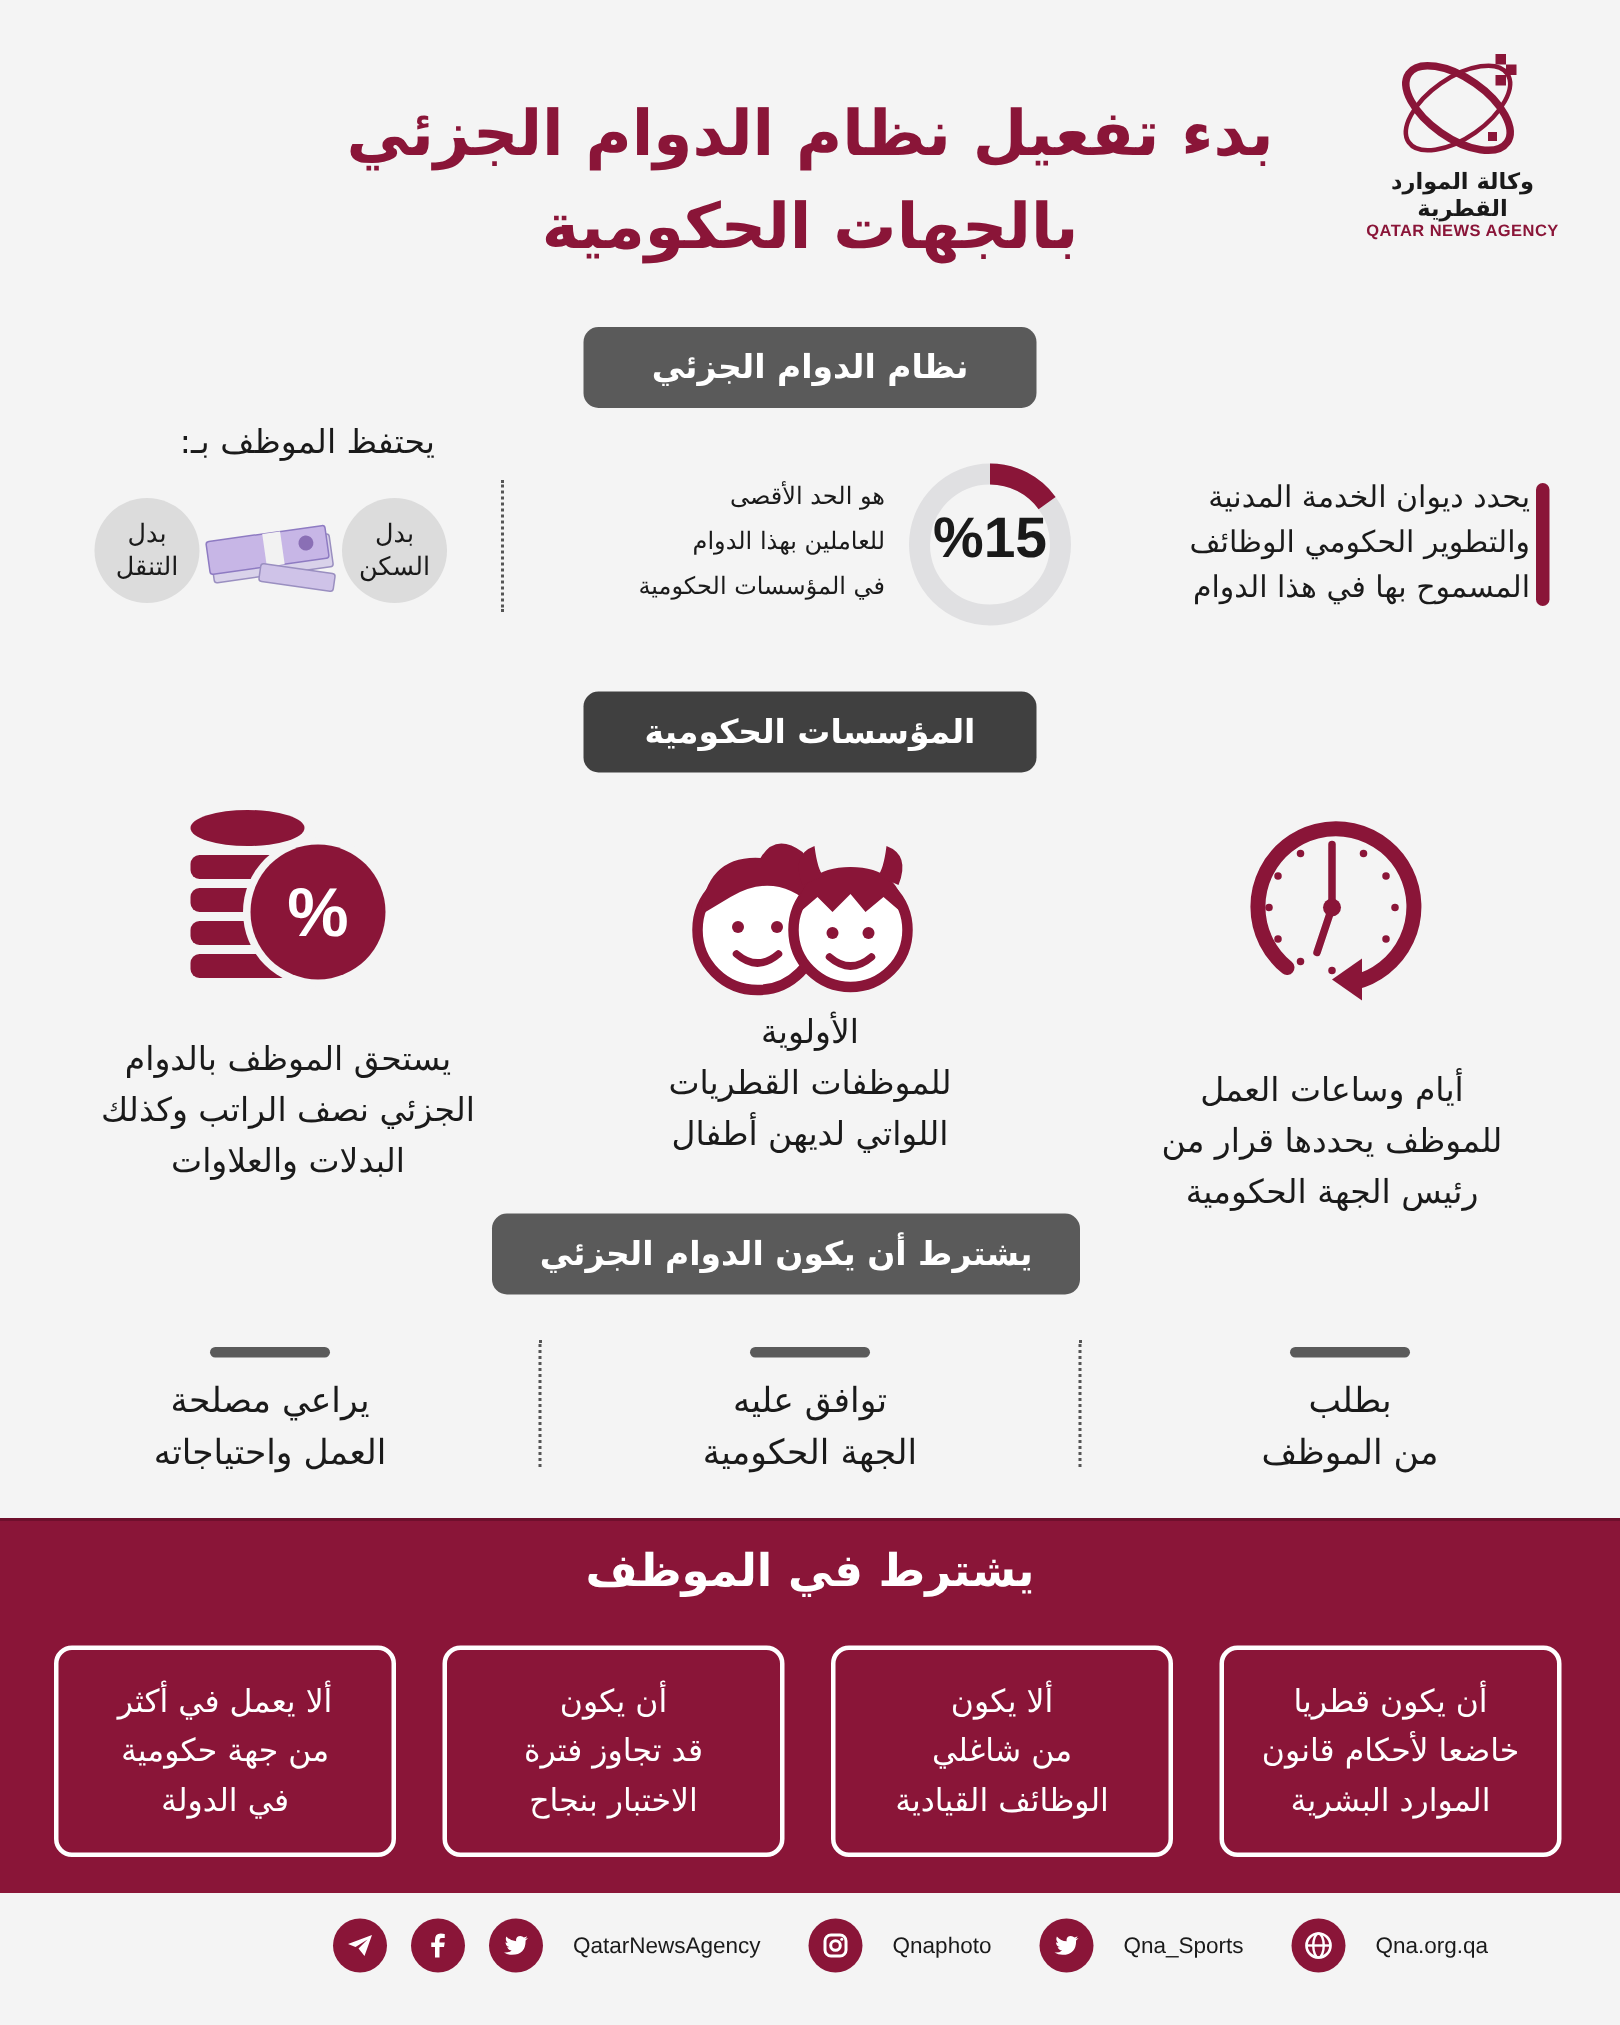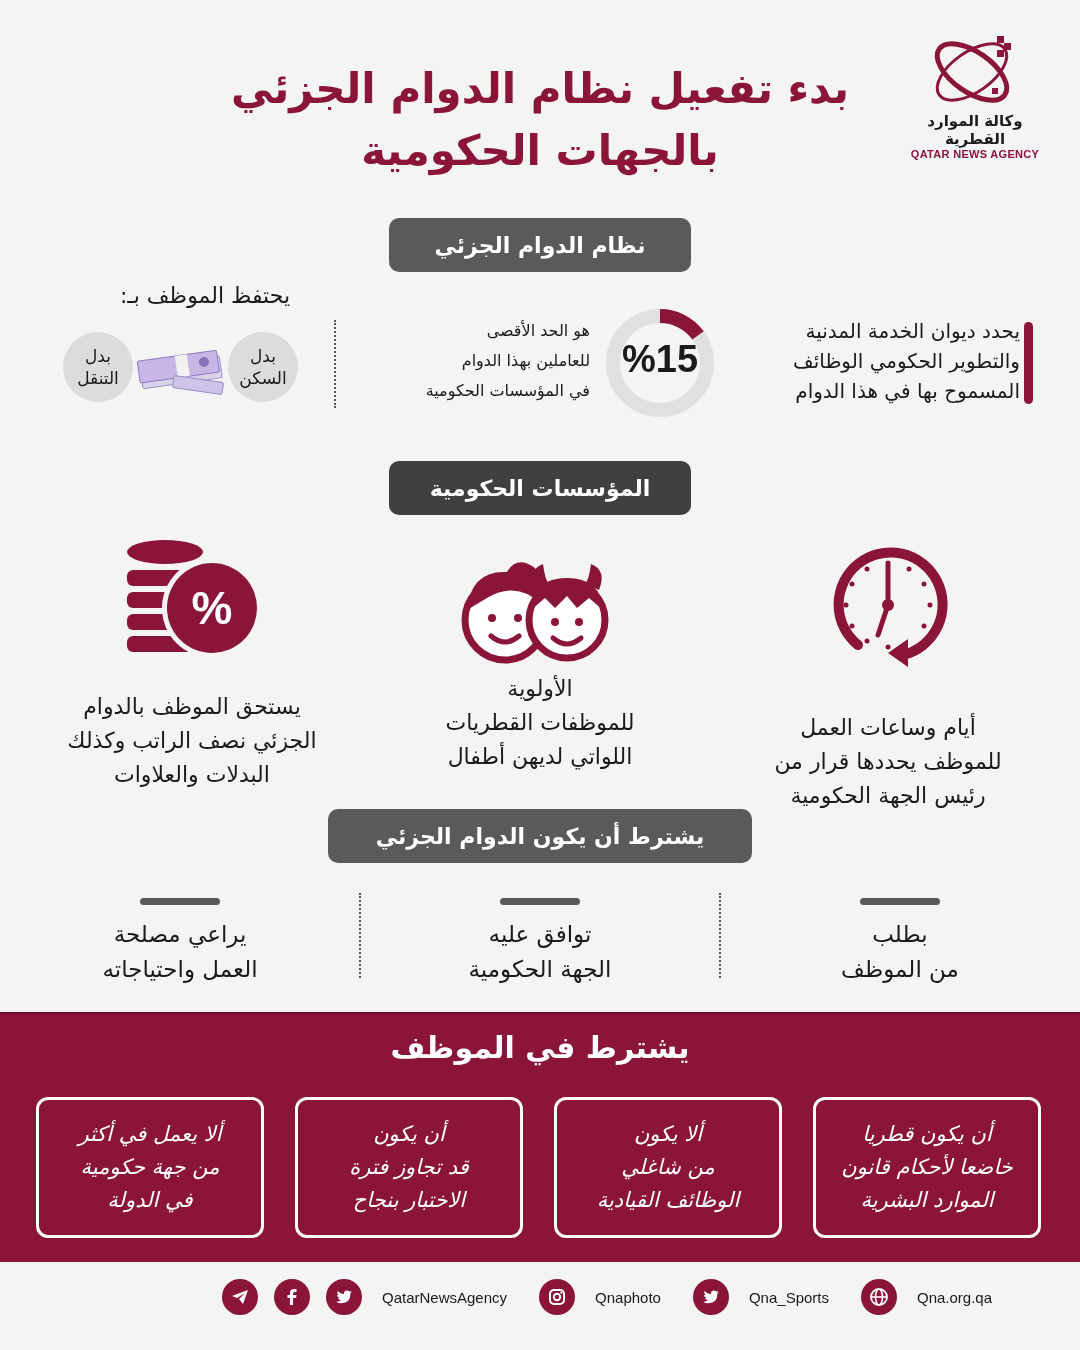--- a/index.html
+++ b/index.html
@@ -36,21 +36,21 @@
   .feature { width: 300px; text-align: center; font-size: 22px; line-height: 34px; }
   .feature-icon { width: 140px; height: 140px; }
 
   
   .dash { width: 80px; height: 7px; border-radius: 4px; background: #5a5a5a; }
   .cond { width: 280px; text-align: center; font-size: 23px; line-height: 35px; }
 
   
   .band { left: 0; top: 1012px; width: 1080px; height: 250px; background: #8a1538; border-top: 2px solid #6e0f2c; }
   .band-title { left: 0; top: 1030px; width: 1080px; text-align: center; color: #fff; font-size: 30px; font-weight: bold; }
-  .box { top: 1097px; width: 228px; height: 141px; border: 3px solid #fff; border-radius: 12px; color: #fff; display: flex; align-items: center; justify-content: center; text-align: center; font-size: 21px; line-height: 33px; font-style: italic; }
+  .box { top: 1097px; width: 228px; height: 141px; border: 3px solid #fff; border-radius: 12px; color: #fff; display: flex; align-items: center; justify-content: center; text-align: center; font-size: 21px; line-height: 33px; }
 
   
   .footer { left: 222px; top: 1278px; height: 38px; display: flex; align-items: center; gap: 16px; }
   .soc { width: 36px; height: 36px; border-radius: 50%; background: #8a1538; display: flex; align-items: center; justify-content: center; }
   .handle { font-family: "Liberation Sans", sans-serif; font-size: 15px; color: #1a1a1a; margin: 0 16px 0 4px; }
 </style>
 </head>
 <body>
 
 <div class="abs logo">
@@ -171,21 +171,21 @@
   <div>الأولوية</div>
   <div>للموظفات القطريات</div>
   <div>اللواتي لديهن أطفال</div>
 </div>
 <div class="abs feature rtl" style="left:42px; top:672px;margin-top:18px;">
   <div>يستحق الموظف بالدوام</div>
   <div>الجزئي نصف الراتب وكذلك</div>
   <div>البدلات والعلاوات</div>
 </div>
 
-<div class="abs pill gray rtl" style="left:328px; top:809px; width:424px;">يشترط أن يكون الدوام الجزئي</div>
+<div class="abs pill gray rtl" style="left:328px; top:809px; width:392px;">يشترط أن يكون الدوام الجزئي</div>
 
 <div class="abs dash" style="left:860px; top:898px;"></div>
 <div class="abs dash" style="left:500px; top:898px;"></div>
 <div class="abs dash" style="left:140px; top:898px;"></div>
 <div class="abs vdots" style="left:719px; top:893px; height:85px;"></div>
 <div class="abs vdots" style="left:359px; top:893px; height:85px;"></div>
 
 <div class="abs cond rtl" style="left:760px; top:917px;">
   <div>بطلب</div>
   <div>من الموظف</div>

